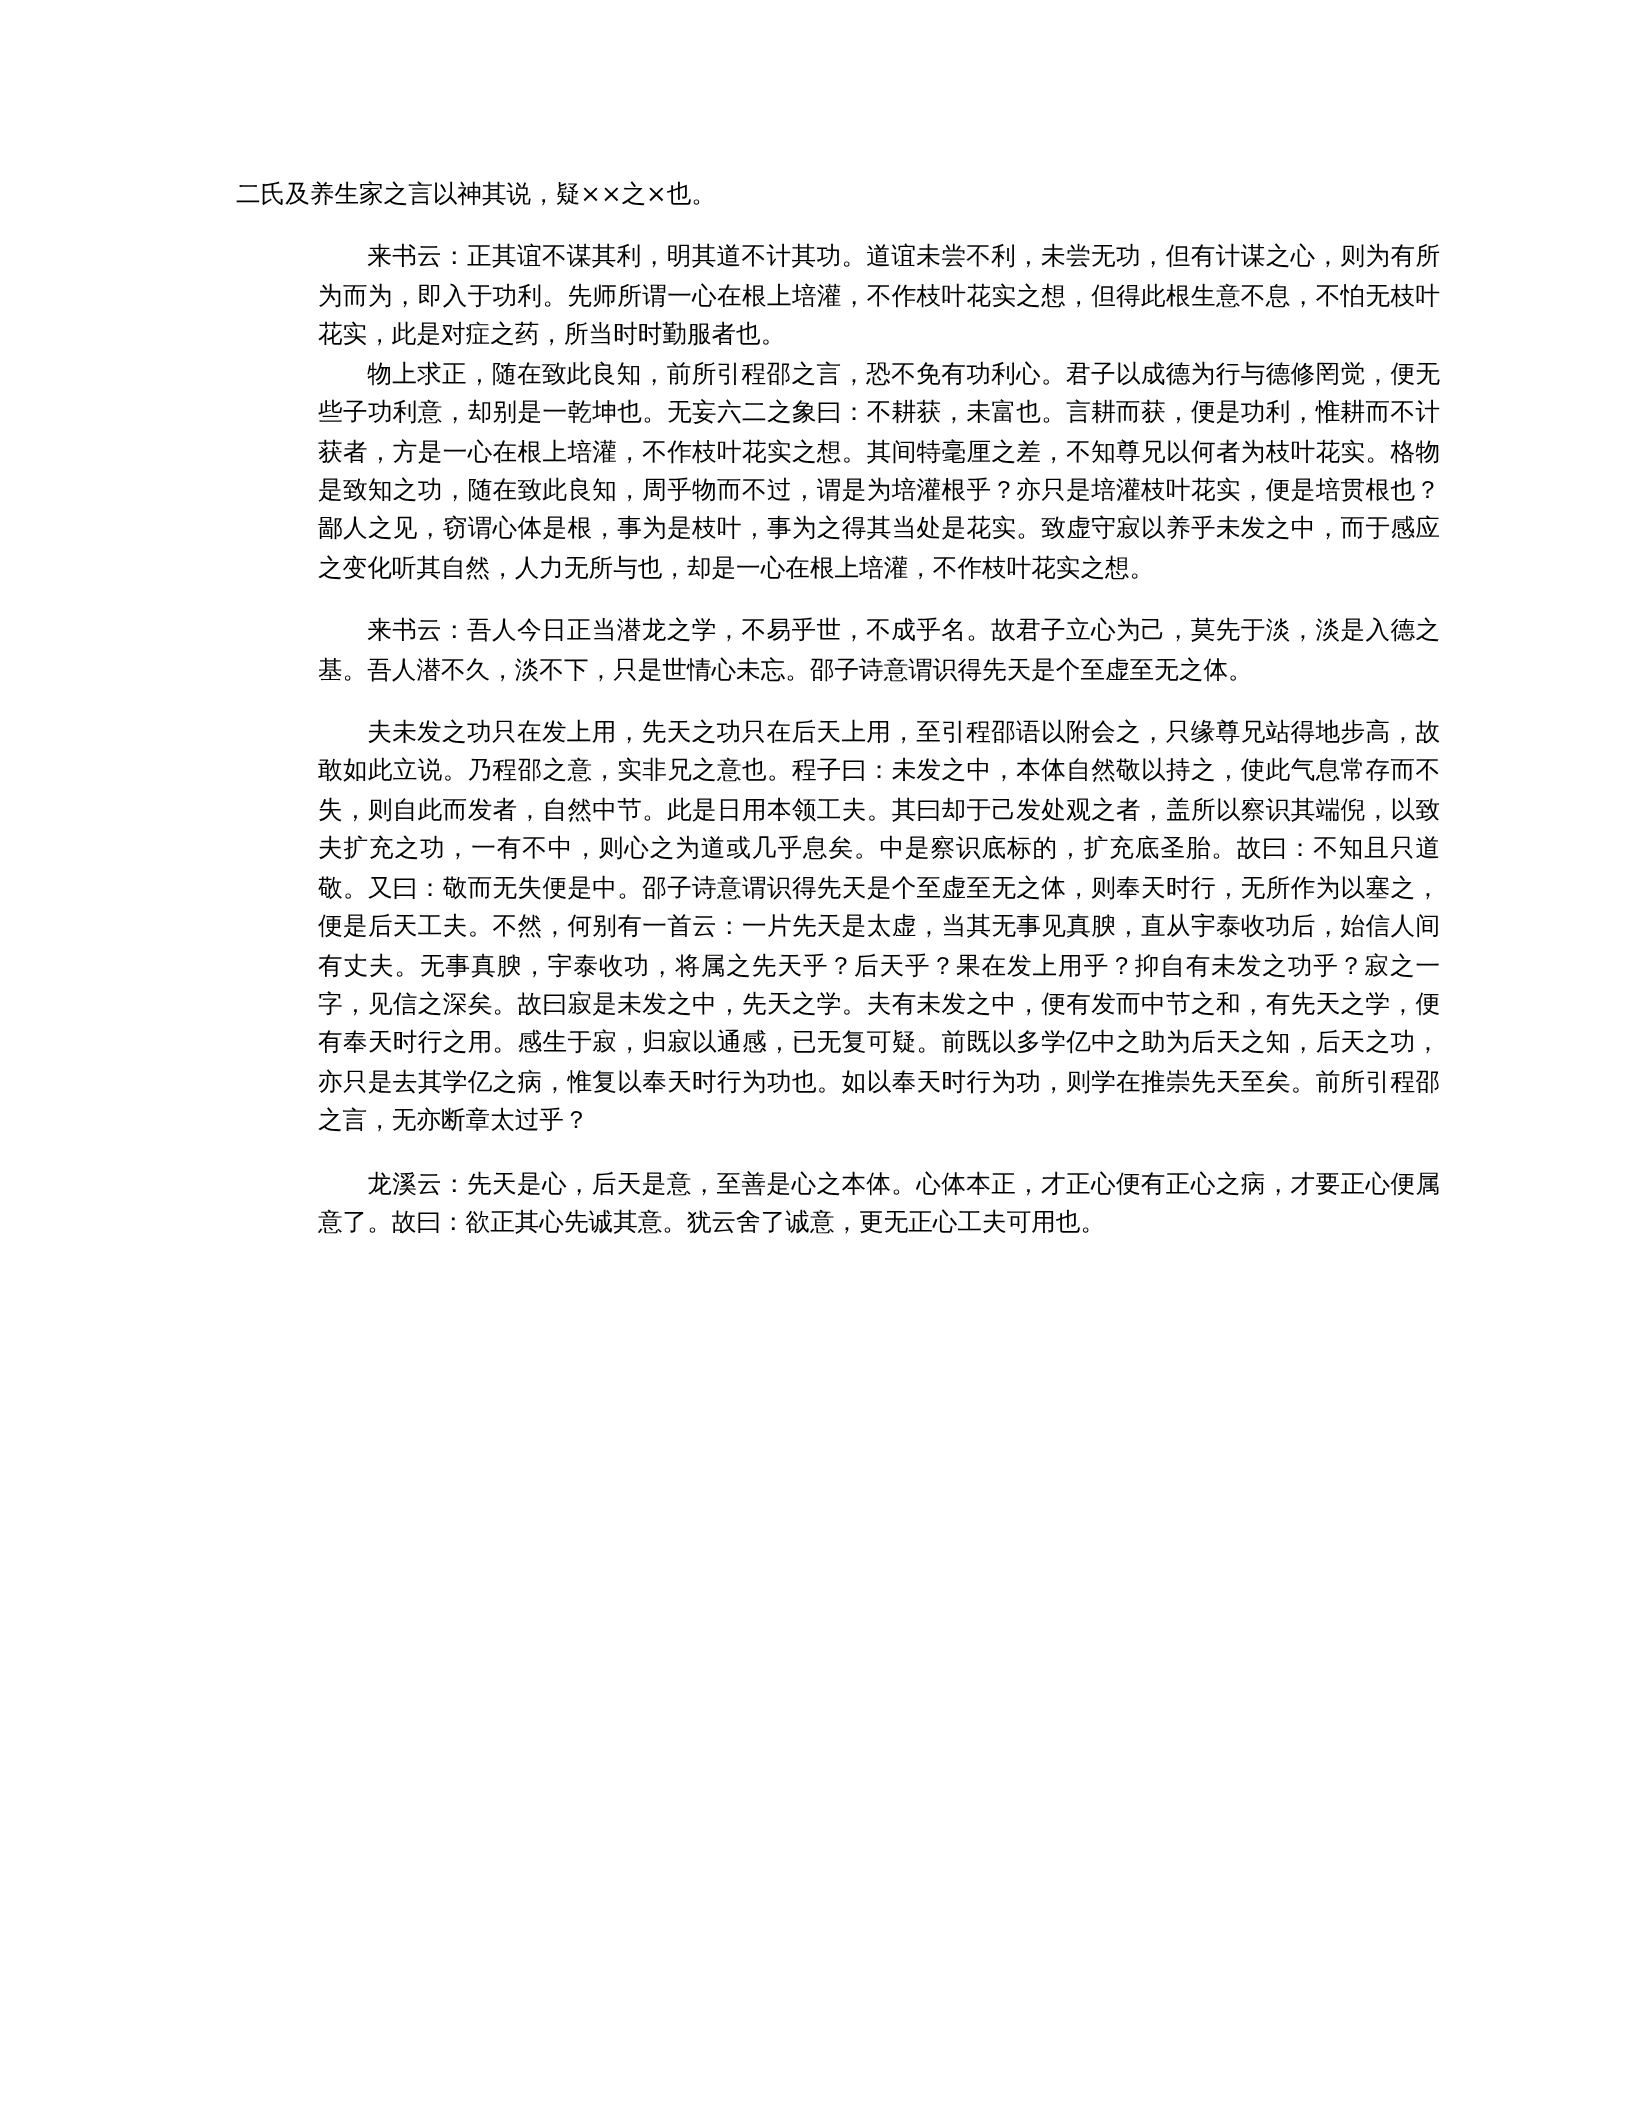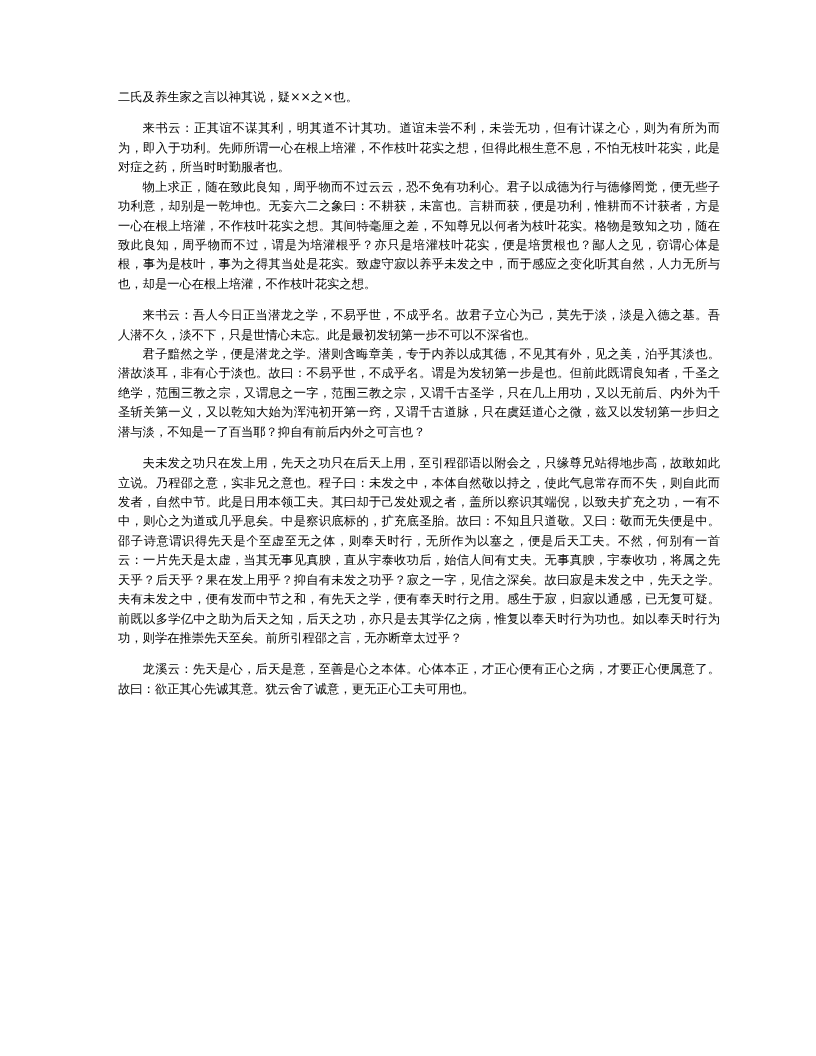--- a/index.html
+++ b/index.html
@@ -25,45 +25,45 @@
     line-height: 1.58;
     text-align: justify;
     text-justify: inter-ideograph;
   }
   .para {
     margin: 0 0 0 0;
     text-indent: 0;
   }
   .para.indent {
     text-indent: 2em;
+    margin-left: 41px;
   }
   .blockgap {
     height: 12px;
   }
 </style>
 </head>
 <body>
 
 <div class="page">
   <div class="doc">
 
     <div>
       <p class="para">二氏及养生家之言以神其说，疑××之×也。</p>
     </div>
     <div class="blockgap"></div>
 
     <div>
       <p class="para indent">来书云：正其谊不谋其利，明其道不计其功。道谊未尝不利，未尝无功，但有计谋之心，则为有所为而为，即入于功利。先师所谓一心在根上培灌，不作枝叶花实之想，但得此根生意不息，不怕无枝叶花实，此是对症之药，所当时时勤服者也。</p>
-      <p class="para indent">物上求正，随在致此良知，周乎物而不过云云，恐不免有功利心。君子以成德为行与德修罔觉，便无些子功利意，却别是一乾坤也。无妄六二之象曰：不耕获，未富也。言耕而获，便是功利，惟耕而不计获者，方是一心在根上培灌，不作枝叶花实之想。其间特毫厘之差，不知尊兄以何者为枝叶花实。格物是致知之功，随在致此良知，周乎物而不过，谓是为培灌根乎？亦只是培灌枝叶花实，便是培贯根也？鄙人之见，窃谓心体是根，事为是枝叶，事为之得其当处是花实。致虚守寂以养乎未发之中，而于感应之变化听其自然，人力无所与也，却是一心在根上培灌，不作枝叶花实之想。</p>
+      <p class="para indent">物上求正，随在致此良知，前所引程邵之言，恐不免有功利心。君子以成德为行与德修罔觉，便无些子功利意，却别是一乾坤也。无妄六二之象曰：不耕获，未富也。言耕而获，便是功利，惟耕而不计获者，方是一心在根上培灌，不作枝叶花实之想。其间特毫厘之差，不知尊兄以何者为枝叶花实。格物是致知之功，随在致此良知，周乎物而不过，谓是为培灌根乎？亦只是培灌枝叶花实，便是培贯根也？鄙人之见，窃谓心体是根，事为是枝叶，事为之得其当处是花实。致虚守寂以养乎未发之中，而于感应之变化听其自然，人力无所与也，却是一心在根上培灌，不作枝叶花实之想。</p>
     </div>
     <div class="blockgap"></div>
 
     <div>
-      <p class="para indent">来书云：吾人今日正当潜龙之学，不易乎世，不成乎名。故君子立心为己，莫先于淡，淡是入德之基。吾人潜不久，淡不下，只是世情心未忘。此是最初发轫第一步不可以不深省也。</p>
-      <p class="para indent">君子黯然之学，便是潜龙之学。潜则含晦章美，专于内养以成其德，不见其有外，见之美，泊乎其淡也。潜故淡耳，非有心于淡也。故曰：不易乎世，不成乎名。谓是为发轫第一步是也。但前此既谓良知者，千圣之绝学，范围三教之宗，又谓息之一字，范围三教之宗，又谓千古圣学，只在几上用功，又以无前后、内外为千圣斩关第一义，又以乾知大始为浑沌初开第一窍，又谓千古道脉，只在虞廷道心之微，兹又以发轫第一步归之潜与淡，不知是一了百当耶？抑自有前后内外之可言也？</p>
+      <p class="para indent">来书云：吾人今日正当潜龙之学，不易乎世，不成乎名。故君子立心为己，莫先于淡，淡是入德之基。吾人潜不久，淡不下，只是世情心未忘。邵子诗意谓识得先天是个至虚至无之体。</p>
     </div>
     <div class="blockgap"></div>
 
     <div>
       <p class="para indent">夫未发之功只在发上用，先天之功只在后天上用，至引程邵语以附会之，只缘尊兄站得地步高，故敢如此立说。乃程邵之意，实非兄之意也。程子曰：未发之中，本体自然敬以持之，使此气息常存而不失，则自此而发者，自然中节。此是日用本领工夫。其曰却于己发处观之者，盖所以察识其端倪，以致夫扩充之功，一有不中，则心之为道或几乎息矣。中是察识底标的，扩充底圣胎。故曰：不知且只道敬。又曰：敬而无失便是中。邵子诗意谓识得先天是个至虚至无之体，则奉天时行，无所作为以塞之，便是后天工夫。不然，何别有一首云：一片先天是太虚，当其无事见真腴，直从宇泰收功后，始信人间有丈夫。无事真腴，宇泰收功，将属之先天乎？后天乎？果在发上用乎？抑自有未发之功乎？寂之一字，见信之深矣。故曰寂是未发之中，先天之学。夫有未发之中，便有发而中节之和，有先天之学，便有奉天时行之用。感生于寂，归寂以通感，已无复可疑。前既以多学亿中之助为后天之知，后天之功，亦只是去其学亿之病，惟复以奉天时行为功也。如以奉天时行为功，则学在推崇先天至矣。前所引程邵之言，无亦断章太过乎？</p>
     </div>
     <div class="blockgap"></div>
 
     <div>
       <p class="para indent">龙溪云：先天是心，后天是意，至善是心之本体。心体本正，才正心便有正心之病，才要正心便属意了。故曰：欲正其心先诚其意。犹云舍了诚意，更无正心工夫可用也。</p>

